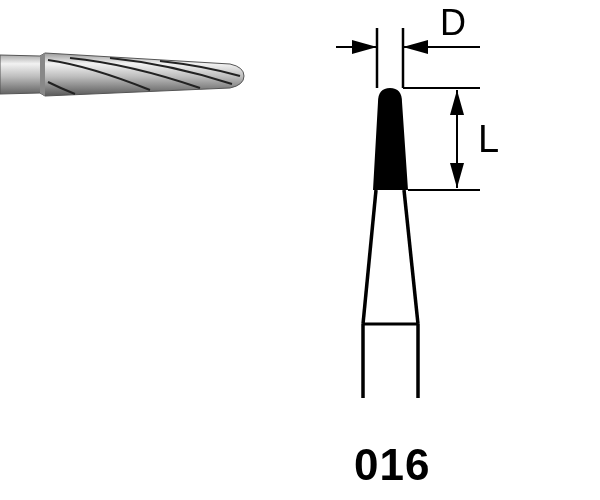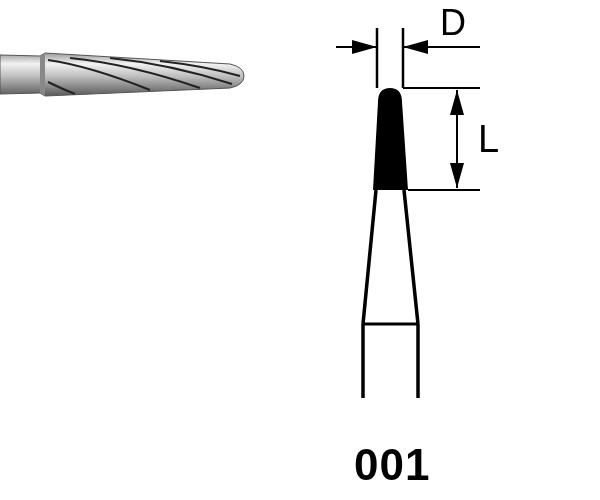--- a/index.html
+++ b/index.html
@@ -59,13 +59,13 @@
     <line x1="404" y1="190" x2="418" y2="324" stroke-width="3.5"></line>
     <line x1="363" y1="324" x2="418" y2="324" stroke-width="3"></line>
 
     <line x1="363" y1="324" x2="363" y2="398" stroke-width="3.5"></line>
     <line x1="418" y1="324" x2="418" y2="398" stroke-width="3.5"></line>
   </g>
 </svg>
 
 <div class="lbl" id="lblD">D</div>
 <div class="lbl" id="lblL">L</div>
-<div class="lbl" id="lblSize">001</div>
+<div class="lbl" id="lblSize">016</div>
 
 </body></html>

